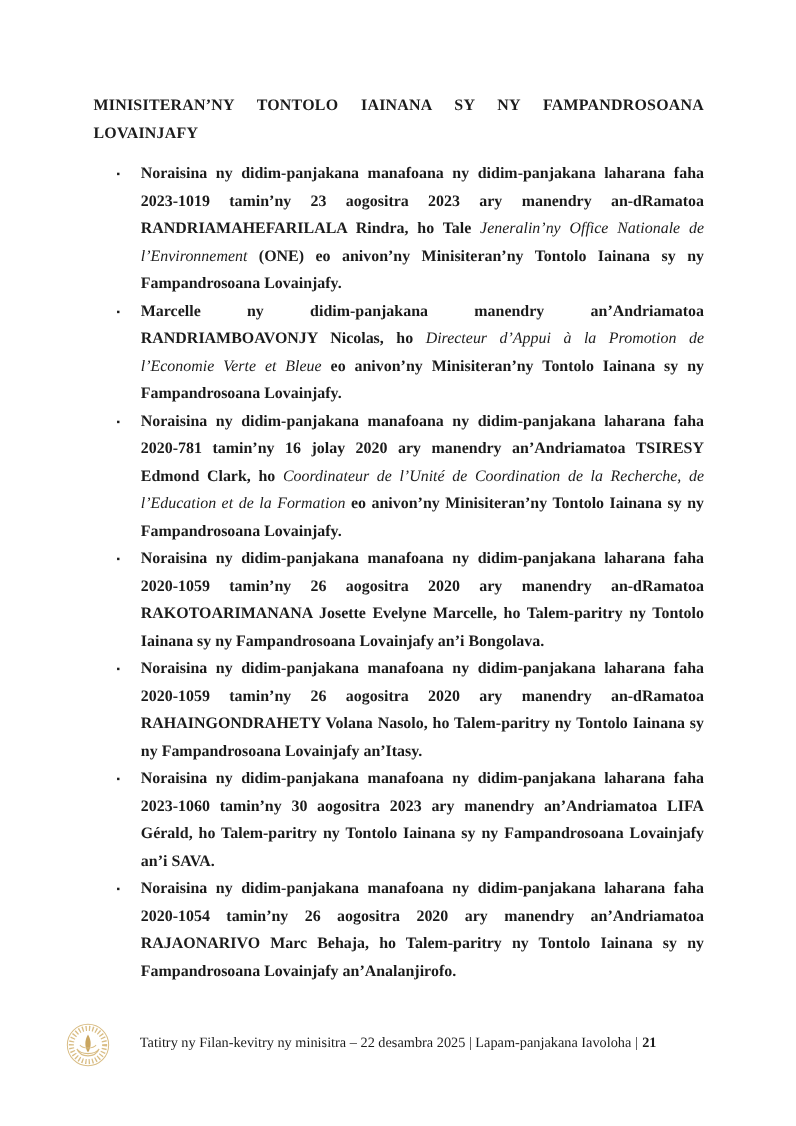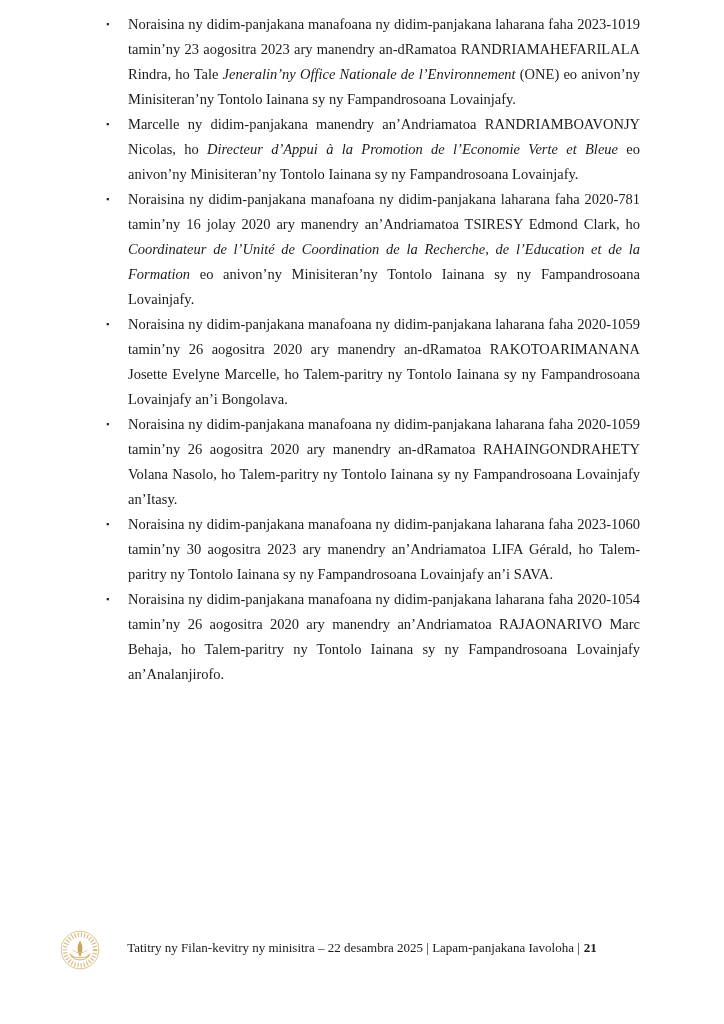--- a/index.html
+++ b/index.html
@@ -48,22 +48,22 @@
   }
   ul.bullet-list li::before {
     content: "\25AA";
     position: absolute;
     left: 21px;
     top: 0;
     font-size: 9px;
     line-height: 25px;
     color: #1b1b1b;
   }
-  .seg-normal { font-weight: normal; font-style: normal; }
-  .seg-bold   { font-weight: normal;   font-style: normal; }
+  .seg-normal { font-weight: bold; font-style: normal; }
+  .seg-bold   { font-weight: bold;   font-style: normal; }
   .seg-italic { font-weight: normal; font-style: italic; }
 
   .footer {
     position: absolute;
     left: 0;
     right: 0;
     top: 926px;
     height: 48px;
   }
   .seal {
@@ -86,20 +86,21 @@
   .page-number {
     font-weight: bold;
     margin-left: 4px;
   }
 </style>
 </head>
 <body>
 
 <div class="page">
   <div class="content">
+    <h1 class="doc-heading">MINISITERAN’NY TONTOLO IAINANA SY NY FAMPANDROSOANA LOVAINJAFY</h1>
     <ul class="bullet-list" id="bullet-list">
         <li><span class="seg-normal">Noraisina ny didim-panjakana manafoana ny didim-panjakana laharana faha 2023-1019 tamin’ny 23 aogositra 2023 ary manendry an-dRamatoa </span><span class="seg-bold">RANDRIAMAHEFARILALA Rindra</span><span class="seg-normal">, ho Tale </span><span class="seg-italic">Jeneralin’ny Office Nationale de l’Environnement</span><span class="seg-normal"> (ONE) eo anivon’ny Minisiteran’ny Tontolo Iainana sy ny Fampandrosoana Lovainjafy.</span></li>
         <li><span class="seg-normal">Marcelle ny didim-panjakana manendry an’Andriamatoa </span><span class="seg-bold">RANDRIAMBOAVONJY Nicolas</span><span class="seg-normal">, ho </span><span class="seg-italic">Directeur d’Appui à la Promotion de l’Economie Verte et Bleue</span><span class="seg-normal"> eo anivon’ny Minisiteran’ny Tontolo Iainana sy ny Fampandrosoana Lovainjafy.</span></li>
         <li><span class="seg-normal">Noraisina ny didim-panjakana manafoana ny didim-panjakana laharana faha 2020-781 tamin’ny 16 jolay 2020 ary manendry an’Andriamatoa </span><span class="seg-bold">TSIRESY Edmond Clark</span><span class="seg-normal">, ho </span><span class="seg-italic">Coordinateur de l’Unité de Coordination de la Recherche, de l’Education et de la Formation</span><span class="seg-normal"> eo anivon’ny Minisiteran’ny Tontolo Iainana sy ny Fampandrosoana Lovainjafy.</span></li>
         <li><span class="seg-normal">Noraisina ny didim-panjakana manafoana ny didim-panjakana laharana faha 2020-1059 tamin’ny 26 aogositra 2020 ary manendry an-dRamatoa </span><span class="seg-bold">RAKOTOARIMANANA Josette Evelyne Marcelle</span><span class="seg-normal">, ho Talem-paritry ny Tontolo Iainana sy ny Fampandrosoana Lovainjafy an’i Bongolava.</span></li>
         <li><span class="seg-normal">Noraisina ny didim-panjakana manafoana ny didim-panjakana laharana faha 2020-1059 tamin’ny 26 aogositra 2020 ary manendry an-dRamatoa </span><span class="seg-bold">RAHAINGONDRAHETY Volana Nasolo</span><span class="seg-normal">, ho Talem-paritry ny Tontolo Iainana sy ny Fampandrosoana Lovainjafy an’Itasy.</span></li>
         <li><span class="seg-normal">Noraisina ny didim-panjakana manafoana ny didim-panjakana laharana faha 2023-1060 tamin’ny 30 aogositra 2023 ary manendry an’Andriamatoa </span><span class="seg-bold">LIFA Gérald</span><span class="seg-normal">, ho Talem-paritry ny Tontolo Iainana sy ny Fampandrosoana Lovainjafy an’i SAVA.</span></li>
         <li><span class="seg-normal">Noraisina ny didim-panjakana manafoana ny didim-panjakana laharana faha 2020-1054 tamin’ny 26 aogositra 2020 ary manendry an’Andriamatoa </span><span class="seg-bold">RAJAONARIVO Marc Behaja</span><span class="seg-normal">, ho Talem-paritry ny Tontolo Iainana sy ny Fampandrosoana Lovainjafy an’Analanjirofo.</span></li>
       </ul>
   </div>

